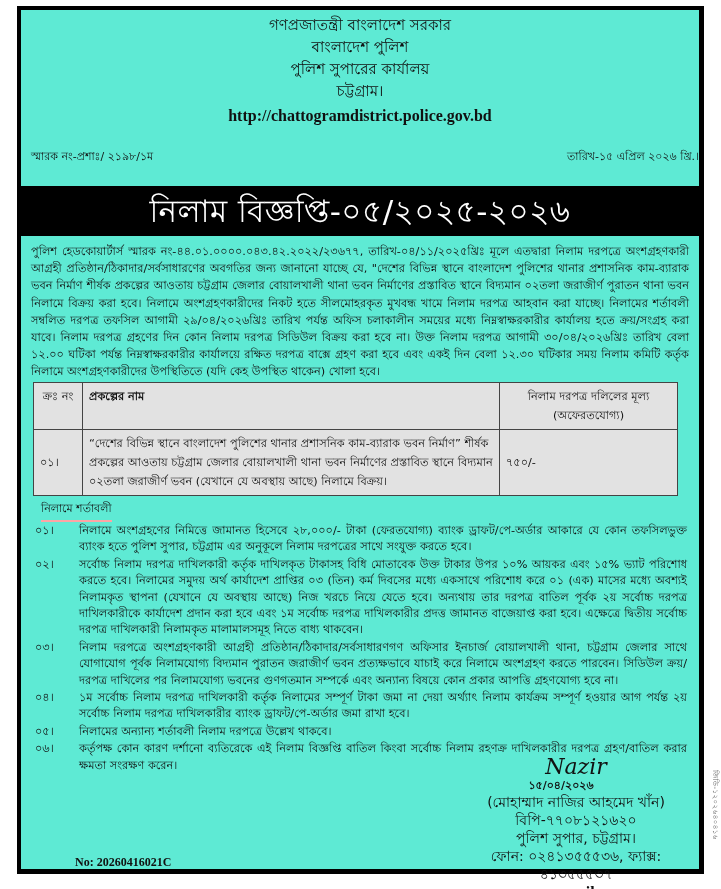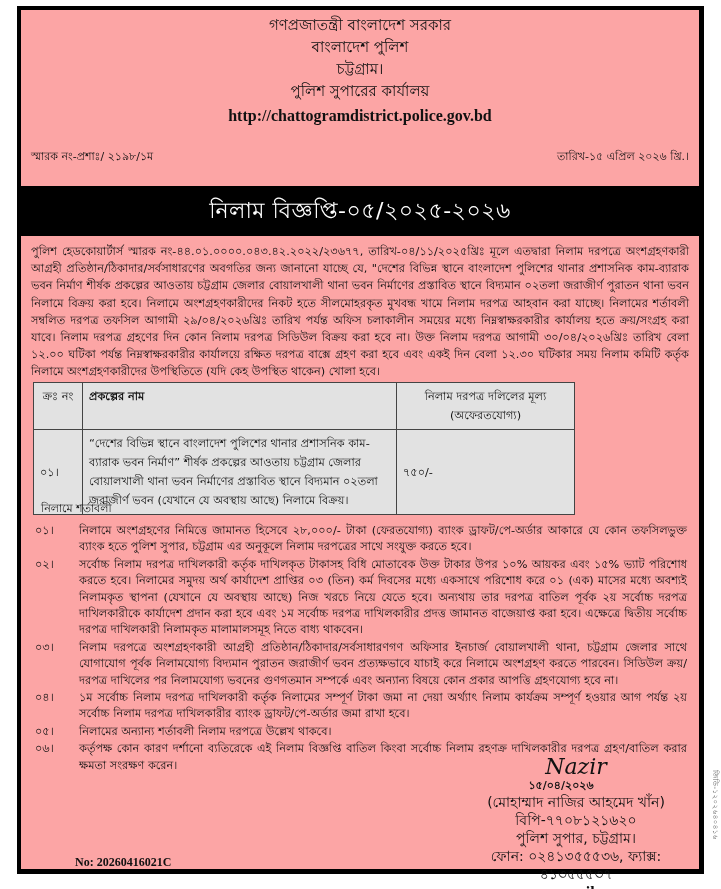--- a/index.html
+++ b/index.html
@@ -1,62 +1,62 @@
 <!DOCTYPE html>
 <html><head>
 <meta charset="utf-8">
 <style>
   html, body { margin: 0; padding: 0; background: #ffffff; }
   body { width: 721px; height: 889px; position: relative; overflow: hidden;
          font-family: "DejaVu Sans", sans-serif; color: #111; }
   .frame { position: absolute; left: 17px; top: 6px; width: 687px; height: 868px;
            border-top: 4px solid #000; border-left: 4px solid #000;
            border-right: 5px solid #000; border-bottom: 5px solid #000;
-           box-sizing: border-box; background: #fca5a5; }
+           box-sizing: border-box; background: #5eead4; }
   .header { position: absolute; left: 0; right: 0; top: 4px; text-align: center; }
   .header .l { font-size: 15px; line-height: 22px; font-family: "DejaVu Sans", sans-serif; }
   .header .url { font-family: "Liberation Serif", serif; font-weight: bold; font-size: 16px;
                  line-height: 24px; margin-top: 2px; }
   .memo { position: absolute; left: 10px; top: 138px; font-size: 11px; }
-  .date { position: absolute; right: 10px; top: 138px; font-size: 11px; }
+  .date { position: absolute; right: 0; top: 138px; font-size: 11px; }
   .banner { position: absolute; left: 0; right: 0; top: 176px; height: 50px; background: #000;
-            color: #fff; text-align: center; font-size: 22px; line-height: 50px; letter-spacing: 0.5px; }
+            color: #fff; text-align: center; font-size: 31px; line-height: 50px; letter-spacing: 0.5px; }
   .intro { position: absolute; left: 10px; right: 10px; top: 233px; font-size: 11.3px;
            line-height: 17.2px; text-align: justify; }
-  table.items { position: absolute; left: 12px; top: 372px; width: 542px;
+  table.items { position: absolute; left: 12px; top: 372px; width: 645px;
                 border-collapse: collapse; background: #e2e2e2; font-size: 11.3px; }
   table.items td, table.items th { border: 1px solid #444; font-weight: normal; vertical-align: top; padding: 4px 6px; line-height: 19px; }
   table.items th.c1, table.items td.c1 { width: 36px; }
   table.items th.c2 { text-align: left; font-weight: bold; }
   table.items th.c3, table.items td.c3 { width: 165px; }
   table.items td.c1, table.items td.c3 { vertical-align: middle; }
   .cond-title { position: absolute; left: 20px; top: 490px; font-size: 11px;
-                border-bottom: 4px solid #fca5a5; padding-bottom: 1px; }
+                border-bottom: 2px solid #fca5a5; padding-bottom: 1px; }
   .conds { position: absolute; left: 14px; right: 12px; top: 513px; font-size: 11.3px; line-height: 16.4px; }
   .cond { display: flex; margin-bottom: 1px; }
   .cond .n { width: 44px; flex: none; }
   .cond .t { flex: 1; text-align: justify; }
   .sign { position: absolute; left: 440px; width: 230px; top: 745px; text-align: center; }
   .sig-mark { font-family: "DejaVu Serif", serif; font-style: italic; font-size: 22px; line-height: 24px; }
   .sig-date { font-size: 11px; font-weight: bold; line-height: 14px; margin-left: -30px; }
   .sign .ln { font-size: 14px; line-height: 18px; }
   .email { font-family: "Liberation Serif", serif; font-weight: bold; font-size: 16px; line-height: 20px; }
   .docno { position: absolute; left: 22px; top: 845px; font-family: "Liberation Serif", serif; font-weight: bold; font-size: 12px; margin-left: 32px; }
   .vert { position: absolute; left: 709px; top: 770px; font-size: 7px; color: #666;
           writing-mode: vertical-rl; letter-spacing: 0.5px; }
 </style>
 </head>
 <body>
 
 <div class="frame">
   <div class="header">
     <div class="l">গণপ্রজাতন্ত্রী বাংলাদেশ সরকার</div>
     <div class="l">বাংলাদেশ পুলিশ</div>
+    <div class="l">পুলিশ সুপারের কার্যালয়</div>
     <div class="l">চট্টগ্রাম।</div>
-    <div class="l">পুলিশ সুপারের কার্যালয়</div>
     <div class="url">http://chattogramdistrict.police.gov.bd</div>
   </div>
 
   <div class="memo">স্মারক নং-প্রশাঃ/ ২১৯৮/১ম</div>
   <div class="date">তারিখ-১৫ এপ্রিল ২০২৬ খ্রি.।</div>
 
   <div class="banner">নিলাম বিজ্ঞপ্তি-০৫/২০২৫-২০২৬</div>
 
   <div class="intro">পুলিশ হেডকোয়ার্টার্স স্মারক নং-৪৪.০১.০০০০.০৪৩.৪২.২০২২/২৩৬৭৭, তারিখ-০৪/১১/২০২৫খ্রিঃ মূলে এতদ্বারা নিলাম দরপত্রে অংশগ্রহণকারী আগ্রহী প্রতিষ্ঠান/ঠিকাদার/সর্বসাধারণের অবগতির জন্য জানানো যাচ্ছে যে, "দেশের বিভিন্ন স্থানে বাংলাদেশ পুলিশের থানার প্রশাসনিক কাম-ব্যারাক ভবন নির্মাণ শীর্ষক প্রকল্পের আওতায় চট্টগ্রাম জেলার বোয়ালখালী থানা ভবন নির্মাণের প্রস্তাবিত স্থানে বিদ্যমান ০২তলা জরাজীর্ণ পুরাতন থানা ভবন নিলামে বিক্রয় করা হবে। নিলামে অংশগ্রহণকারীদের নিকট হতে সীলমোহরকৃত মুখবন্ধ খামে নিলাম দরপত্র আহবান করা যাচ্ছে। নিলামের শর্তাবলী সম্বলিত দরপত্র তফসিল আগামী ২৯/০৪/২০২৬খ্রিঃ তারিখ পর্যন্ত অফিস চলাকালীন সময়ের মধ্যে নিম্নস্বাক্ষরকারীর কার্যালয় হতে ক্রয়/সংগ্রহ করা যাবে। নিলাম দরপত্র গ্রহণের দিন কোন নিলাম দরপত্র সিডিউল বিক্রয় করা হবে না। উক্ত নিলাম দরপত্র আগামী ৩০/০৪/২০২৬খ্রিঃ তারিখ বেলা ১২.০০ ঘটিকা পর্যন্ত নিম্নস্বাক্ষরকারীর কার্যালয়ে রক্ষিত দরপত্র বাক্সে গ্রহণ করা হবে এবং একই দিন বেলা ১২.৩০ ঘটিকার সময় নিলাম কমিটি কর্তৃক নিলামে অংশগ্রহণকারীদের উপস্থিতিতে (যদি কেহ উপস্থিত থাকেন) খোলা হবে।</div>
 

